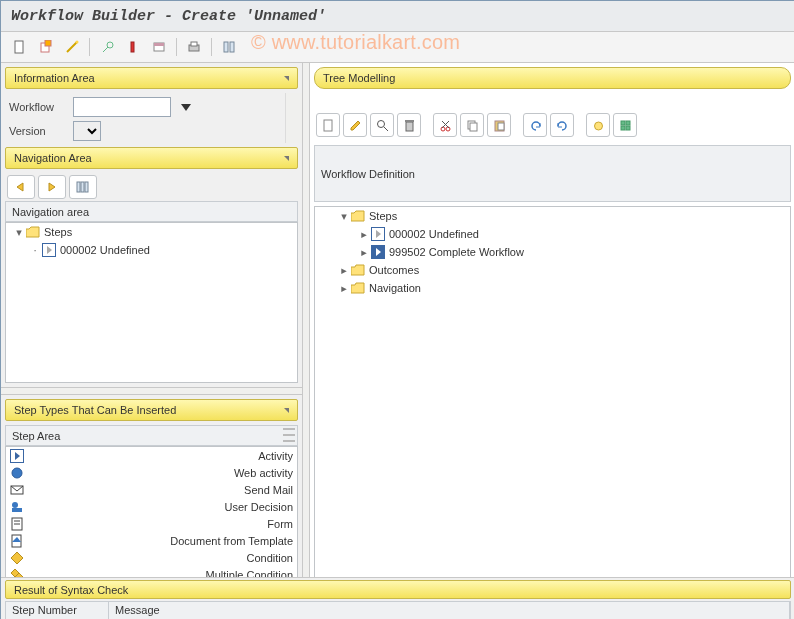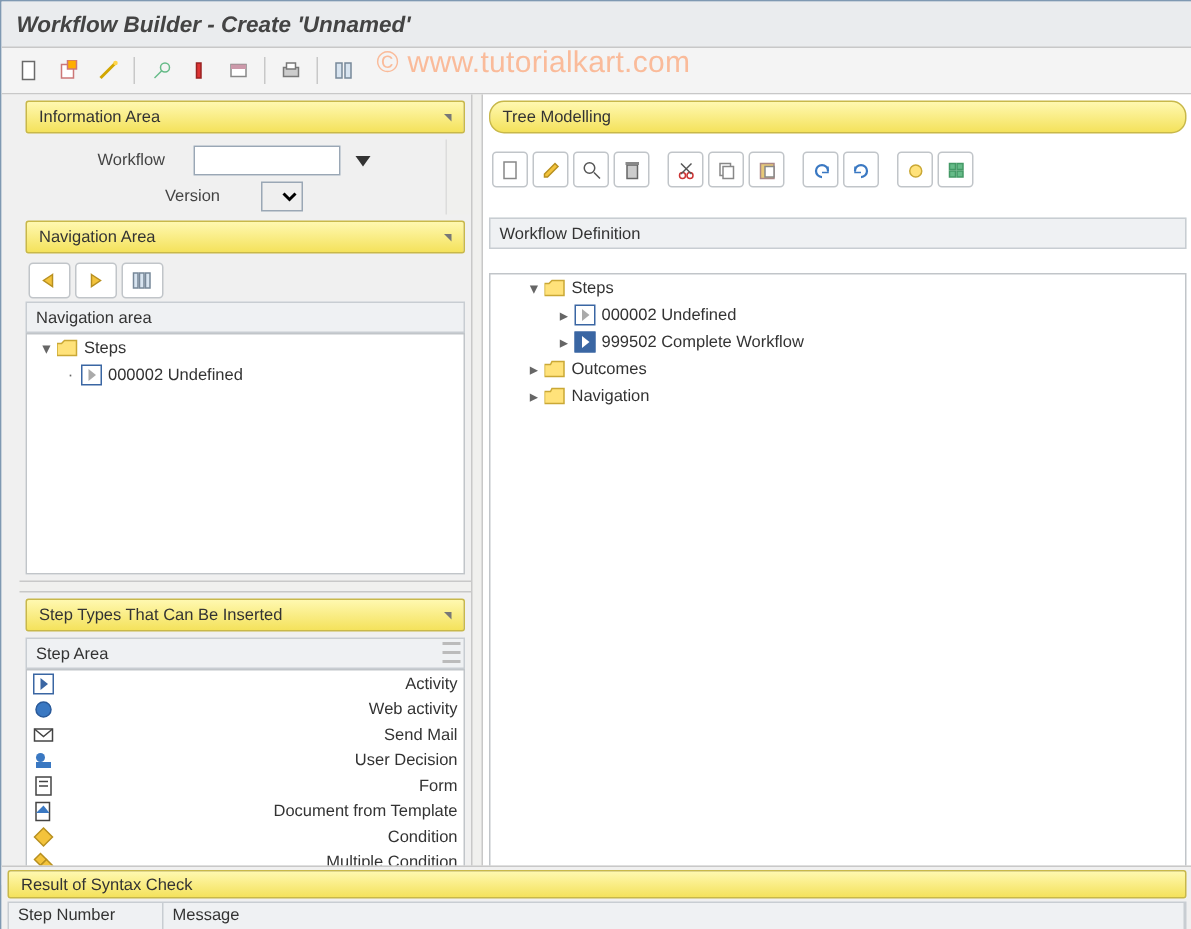--- a/index.html
+++ b/index.html
@@ -1,29 +1,29 @@
 <!DOCTYPE html>
 <html><head>
 <meta charset="utf-8">
 <style>
 html,body{margin:0;padding:0;font-family:Arial,Ans-serif;font-size:11px;background:#f2f2f2;color:#333;}
 .frame{width:794px;height:619px;border:1px solid #7f99b2;background:#f8f8f6;position:relative;overflow:hidden;}
-.title-bar{height:30px;background:#eaecee;border-bottom:1px solid #c8c8c8;display:flex;align-items:center;padding:0 10px;font-weight:bold;font-style:italic;color:#444;font-size:15px;}
+.title-bar{height:30px;background:#eaecee;border-bottom:1px solid #c8c8c8;display:flex;align-items:center;padding:0 10px;font-weight:bold;font-style:italic;color:#444;font-size:15px;font-family:Liberation Mono, monospace;}
 .toolbar{height:30px;background:#f4f4f4;display:flex;align-items:center;padding:0 6px;border-bottom:1px solid #c8c8c8;}
 .tbtn{width:22px;height:22px;display:flex;align-items:center;justify-content:center;margin:0 2px;border:0;background:transparent;border-radius:2px;}
 .tsep{width:1px;height:18px;background:#c8c8c8;margin:0 4px;}
 .layout{display:flex;height:calc(100% - 92px);}
-.left-col{width:301px;display:flex;flex-direction:column;background:#f0f0f0;padding-left:12px;}
+.left-col{width:301px;display:flex;flex-direction:column;background:#f0f0f0;}
 .splitter-v{width:6px;background:#f0f0ee;border-left:1px solid #c8c8c8;border-right:1px solid #c8c8c8;cursor:col-resize;}
 .right-col{flex:1;display:flex;flex-direction:column;background:#fff;}
 .panel-header{height:20px;background:linear-gradient(#fff8b0,#f4e25c);border:1px solid #c8b84a;border-radius:2px;display:flex;align-items:center;padding:0 8px;margin:4px;color:#333;}
 .panel-header .flex{flex:1;}
 .mini-tri{width:0;height:0;border-top:5px solid #777;border-left:5px solid transparent;margin-left:4px;}
 .info-fields{padding:4px 6px 2px 8px;display:flex;flex-direction:column;gap:4px;}
-.info-row{display:flex;align-items:center;gap:4px;justify-content:center;}
+.info-row{display:flex;align-items:center;gap:4px;}
 .info-row label{width:60px;color:#444;}
 .info-row input{border:1px solid #9aa7b5;height:18px;padding:0 2px;font-size:11px;}
 .txt1{width:92px;}
 .sel1{width:28px;height:20px;border:1px solid #9aa7b5;}
 .dd-arrow{width:0;height:0;border-left:5px solid transparent;border-right:5px solid transparent;border-top:7px solid #333;margin-left:6px;}
 .nav-toolbar{display:flex;padding:2px 6px;}
 .nav-btn{width:26px;height:22px;border:1px solid #c1c5c9;border-radius:3px;background:#fff;display:flex;align-items:center;justify-content:center;margin-right:3px;}
 .subhdr{height:19px;background:#eff1f3;border:1px solid #c8cdd2;display:flex;align-items:center;padding:0 6px;margin:0 4px;}
 .tree-panel{flex:1;margin:0 4px 4px 4px;background:#fff;border:1px solid #c1c5c9;overflow:auto;}
 .tree-row{display:flex;align-items:center;height:18px;padding-left:8px;white-space:nowrap;}
@@ -37,21 +37,21 @@
 .step-types-wrap{height:195px;display:flex;flex-direction:column;}
 .st-hdr{height:19px;background:#eff1f3;border:1px solid #c8cdd2;display:flex;align-items:center;padding:0 6px;margin:0 4px;position:relative;}
 .st-grip{position:absolute;right:2px;top:2px;width:12px;height:14px;display:flex;flex-direction:column;justify-content:space-between;}
 .st-grip div{height:2px;background:#bbb;}
 .st-list{flex:1;overflow:auto;margin:0 4px 4px 4px;border:1px solid #c1c5c9;background:#fff;}
 .st-item{height:17px;display:flex;align-items:center;padding:0 4px;justify-content:space-between;}
 .st-item svg,.st-item .sticon{width:15px;height:14px;margin-right:4px;}
 .right-toolbar{display:flex;align-items:center;padding:4px 6px;gap:3px;}
 .rt-btn{width:22px;height:22px;border:1px solid #c1c5c9;border-radius:3px;background:#fff;display:flex;align-items:center;justify-content:center;}
 .rt-sep{width:6px;}
-.wd-hdr{background:#eff1f3;border:1px solid #c8cdd2;height:19px;display:flex;align-items:center;padding:0 6px;margin:16px 4px;}
+.wd-hdr{background:#eff1f3;border:1px solid #c8cdd2;height:19px;display:flex;align-items:center;padding:18px 6px;margin:4px 4px;}
 .wd-tree{flex:1;margin:0 4px 4px 4px;border:1px solid #c1c5c9;background:#fff;overflow:auto;}
 .syntax-block{position:absolute;left:0;right:0;bottom:0;height:40px;background:#f0f0f0;border-top:1px solid #c8c8c8;padding-top:2px;}
 .syn-panel-header{height:17px;background:linear-gradient(#fff8b0,#f4e25c);border:1px solid #c8b84a;border-radius:2px;display:flex;align-items:center;padding:0 8px;margin:0 4px;}
 .syn-cols{height:19px;background:#eff1f3;border:1px solid #c8cdd2;margin:2px 4px 0 4px;display:flex;}
 .syn-col{border-right:1px solid #c8cdd2;padding:2px 6px;}
 .syn-col:first-child{width:90px;}
 .scroll-decor{width:16px;background:#f0f0ee;border-left:1px solid #dcdcdc;}
 .info-wrap{display:flex;}
 .info-left{flex:1;} 
 .mid-split{height:6px;background:#f0f0ee;border-top:1px solid #c8c8c8;border-bottom:1px solid #c8c8c8;cursor:row-resize;}
@@ -257,21 +257,21 @@
               </svg>
               <span>Multiple Condition</span>
             </div>
       </div>
     </div>
   </div>
 
   <div class="splitter-v"></div>
 
   <div class="right-col">
-    <div class="panel-header" style="margin:4px 4px 8px 4px;border-radius:10px;">
+    <div class="panel-header" style="margin:4px 4px 20px 4px;border-radius:10px;">
       <span>Tree Modelling</span>
     </div>
     <div class="right-toolbar">
       <div class="rt-btn">
             <svg width="13" height="13">
               <rect x="2" y="1" width="8" height="11" fill="#fff" stroke="#888"></rect>
             </svg>
           </div>
       <div class="rt-btn">
             <svg width="13" height="13">

